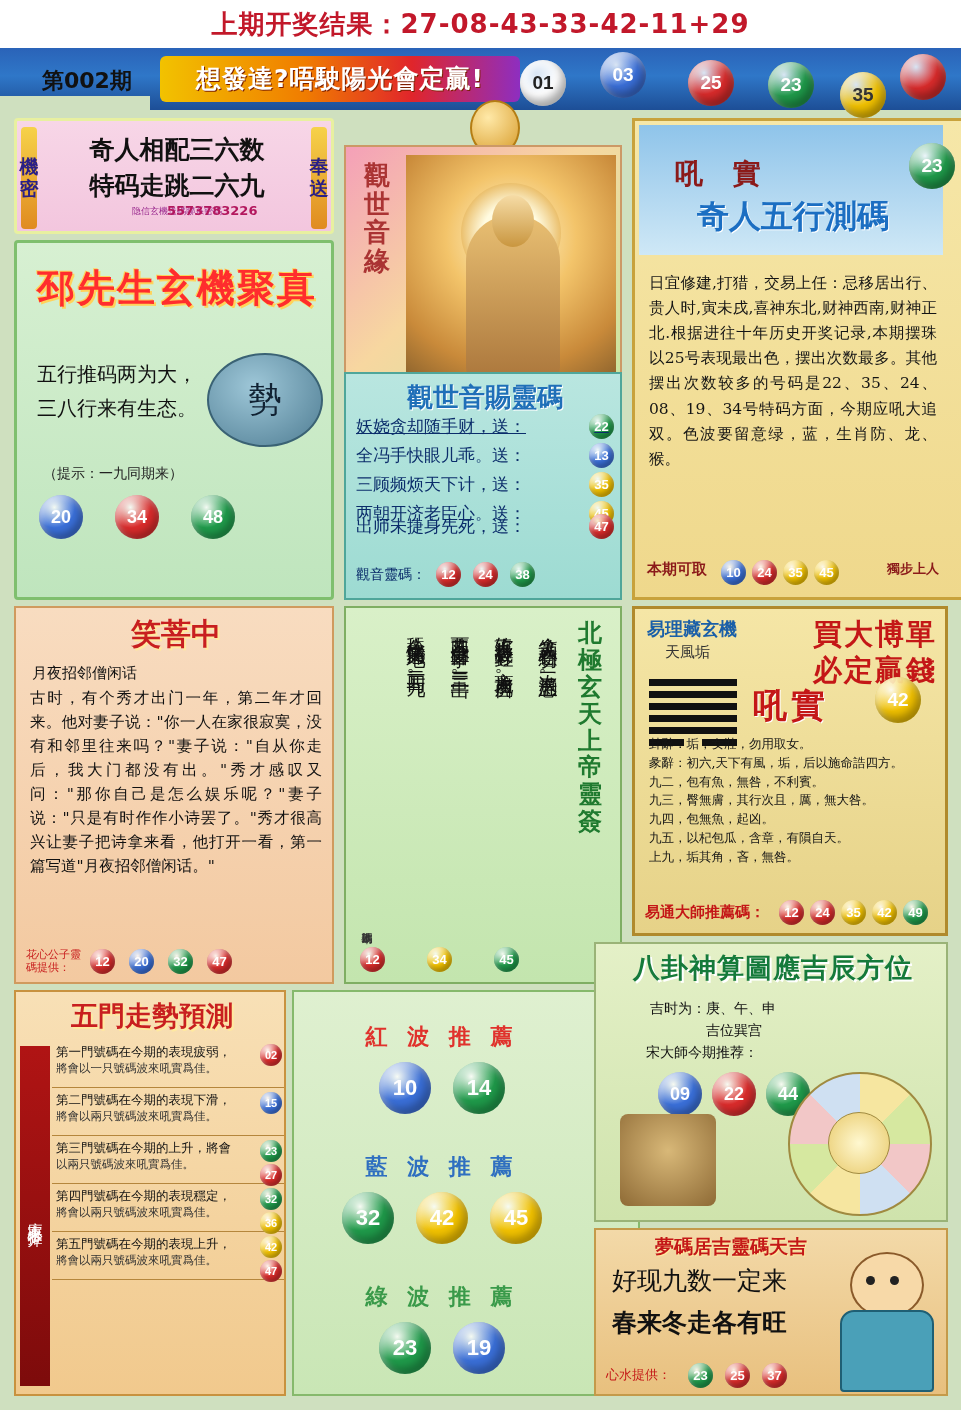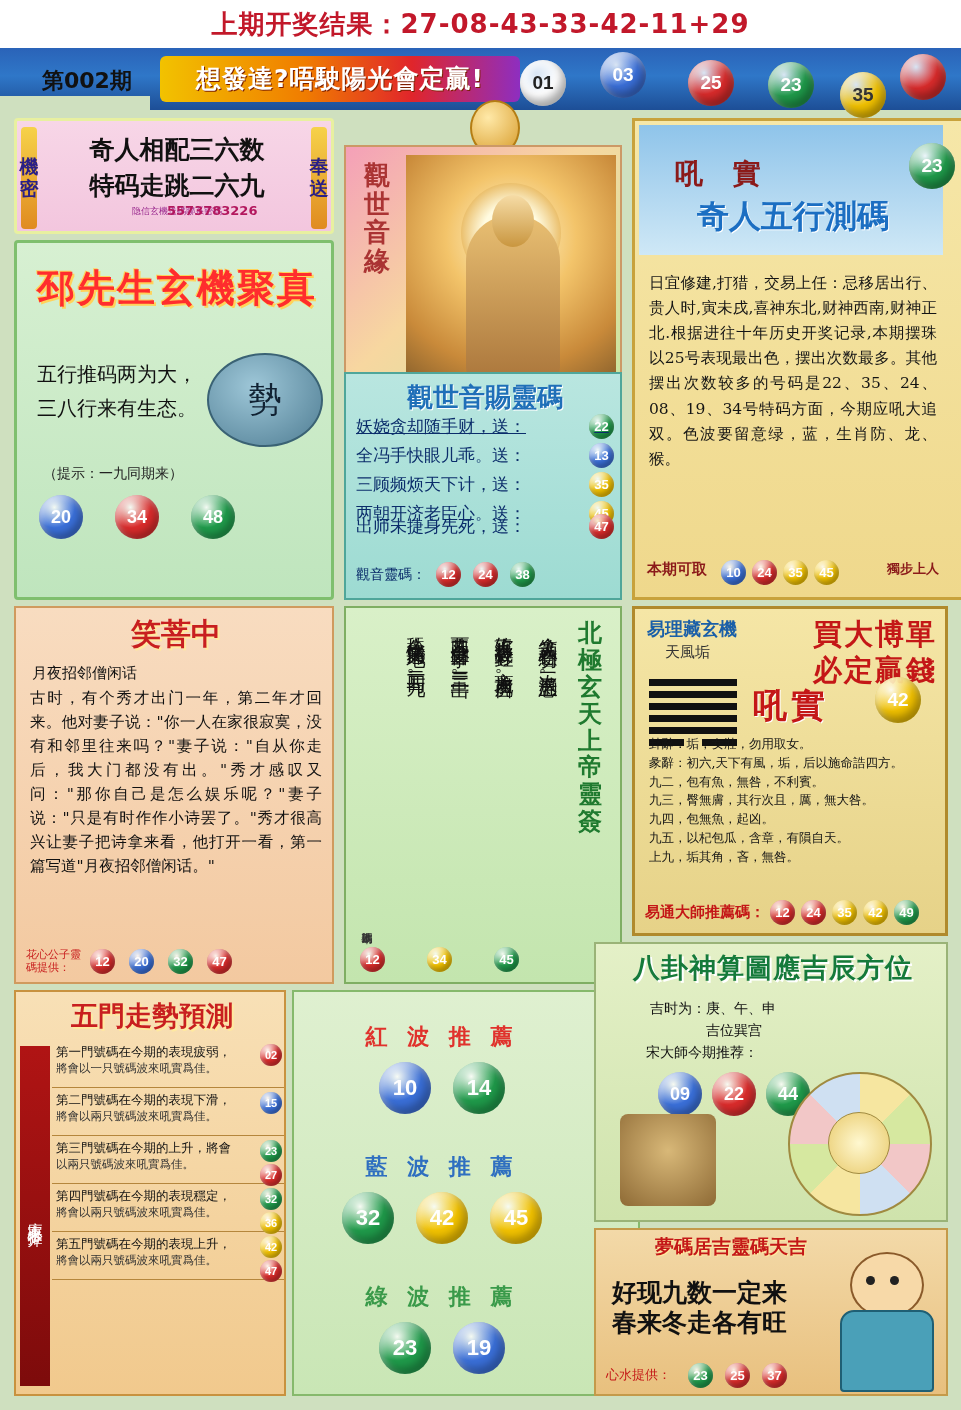--- a/index.html
+++ b/index.html
@@ -238,21 +238,21 @@
   #p-yili .hou{
     position:absolute;left:118px;top:74px;font-size:34px;font-weight:bold;color:#c41717;
     letter-spacing:4px;font-family:"DejaVu Serif",serif;text-shadow:1px 1px 0 #fff;
   }
   #p-yili .bb{position:absolute;right:24px;top:68px;}
   #p-yili .lines{
     position:absolute;left:14px;top:126px;width:288px;font-size:12.5px;line-height:1.5;color:#151515;
     font-family:"DejaVu Serif",serif;
   }
   #p-yili .foot{
-    position:absolute;left:10px;bottom:8px;width:296px;display:flex;align-items:center;gap:5px;
+    position:absolute;left:10px;bottom:8px;width:296px;display:flex;align-items:center;gap:14px;
     font-size:15px;font-weight:bold;color:#c41717;
   }
 
   
   #p-wumen{left:14px;top:990px;width:272px;height:406px;
     background:linear-gradient(180deg,#f8e0b6,#f1c98d);border:2px solid #c8923f;}
   #p-wumen .t{
     position:absolute;left:0;top:6px;width:272px;text-align:center;font-size:27px;font-weight:bold;
     color:#c81f1f;text-shadow:2px 2px 0 #ffe9a0;font-family:"DejaVu Serif",serif;
   }
@@ -309,21 +309,21 @@
     background:radial-gradient(circle,#fff8d0,#e8c96a);border:1px solid #a08a40;
   }
 
   
   #p-bot{left:594px;top:1228px;width:354px;height:168px;
     background:linear-gradient(180deg,#f3d9a8,#e8c07e);border:2px solid #c49a4a;}
   #p-bot .t{
     position:absolute;left:10px;top:4px;width:250px;text-align:center;font-size:19px;font-weight:bold;
     color:#c41717;text-shadow:1px 1px 0 #ffe9a0;font-family:"DejaVu Serif",serif;
   }
-  #p-bot .l1{position:absolute;left:16px;top:46px;font-size:25px;font-weight:bold;color:#111;font-family:"DejaVu Serif",serif;}
+  #p-bot .l1{position:absolute;left:16px;top:34px;font-size:25px;font-weight:normal;color:#111;font-family:"DejaVu Serif",serif;}
   #p-bot .l2{position:absolute;left:16px;top:76px;font-size:25px;font-weight:bold;color:#111;font-family:"DejaVu Serif",serif;}
   #p-bot .tag{position:absolute;left:10px;bottom:10px;font-size:13px;color:#c41717;}
   #p-bot .balls{position:absolute;left:92px;bottom:6px;display:flex;gap:12px;}
   #p-bot .face{
     position:absolute;right:10px;top:22px;width:104px;height:136px;
   }
   #p-bot .face .head{position:absolute;left:18px;top:0;width:70px;height:62px;border-radius:50%;background:#f7d9a8;border:2px solid #8a5a2a;}
   #p-bot .face .body{position:absolute;left:8px;top:58px;width:90px;height:78px;border-radius:14px 14px 4px 4px;background:#4aa0b8;border:2px solid #1f5f74;}
   #p-bot .face .eye{position:absolute;width:9px;height:9px;border-radius:50%;background:#222;top:24px;}
   #p-bot .face .eye.l{left:34px;}

